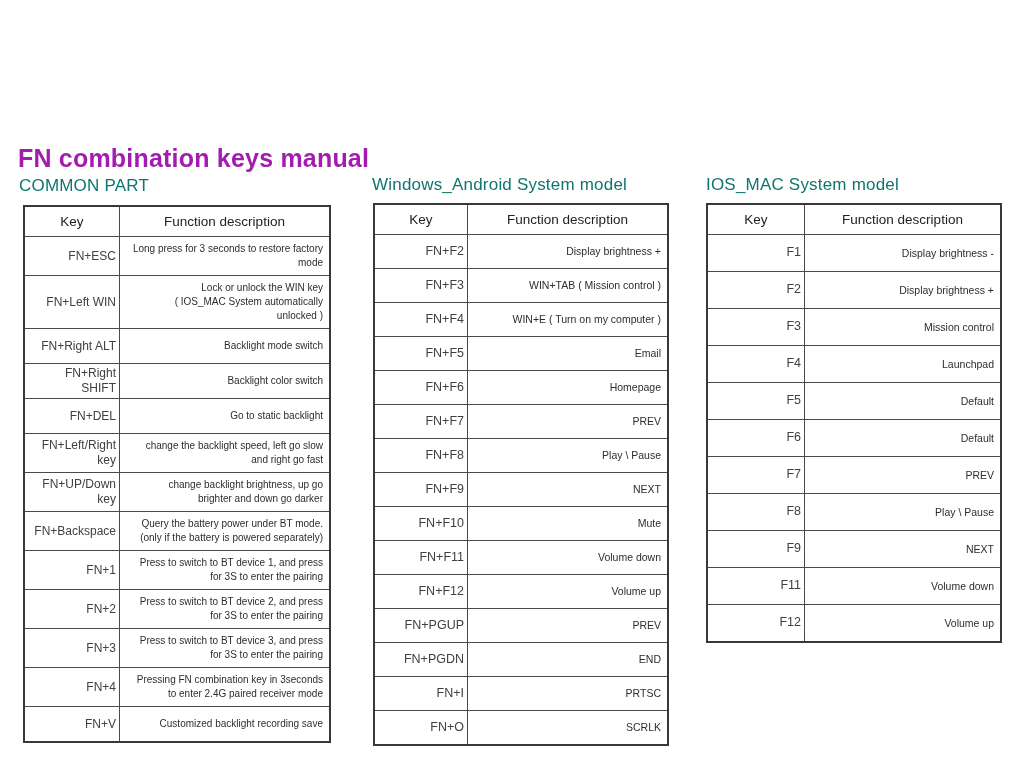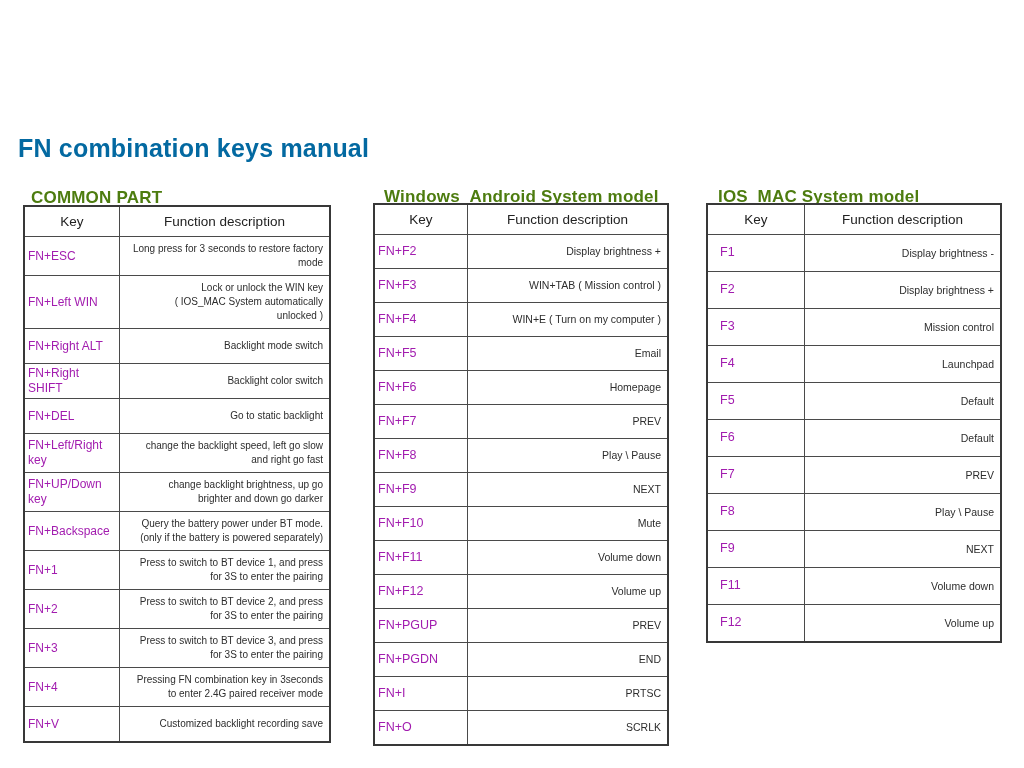--- a/index.html
+++ b/index.html
@@ -11,34 +11,34 @@
     position: relative;
     width: 1024px;
     height: 768px;
     font-family: "Liberation Sans", "DejaVu Sans", sans-serif;
     color: #2d2d2d;
     overflow: hidden;
   }
   .page-title {
     position: absolute;
     left: 18px;
-    top: 134px;
+    top: 144px;
     font-size: 25px;
     font-weight: 600;
     letter-spacing: 0.2px;
-    color: #0369a1;
+    color: #a21caf;
     margin: 0;
   }
   .section-heading {
     position: absolute;
     font-size: 17px;
-    font-weight: 700;
-    color: #4d7c0f;
+    font-weight: 400;
+    color: #0f766e;
     letter-spacing: 0.2px;
-    margin: 12px;
+    margin: 0;
   }
   #common-heading { left: 19px;  top: 176px; }
   #win-heading    { left: 372px; top: 175px; }
   #ios-heading    { left: 706px; top: 175px; }
 
   table.key-table {
     position: absolute;
     border-collapse: collapse;
     background: #fff;
     table-layout: fixed;
@@ -54,23 +54,23 @@
   }
   .key-table th {
     font-size: 13.5px;
     font-weight: 400;
     color: #222;
     text-align: center;
     height: 27px;
     padding: 1px 2px;
   }
   .cell-key {
-    text-align: left;
+    text-align: right;
     font-size: 12px;
-    color: #a21caf;
+    color: #404040;
     white-space: pre-line;
     line-height: 1.25;
     padding: 2px 3px;
     border-radius: 11px;
   }
   .cell-desc {
     font-size: 10.5px;
     color: #2d2d2d;
     text-align: right;
     white-space: pre-line;

